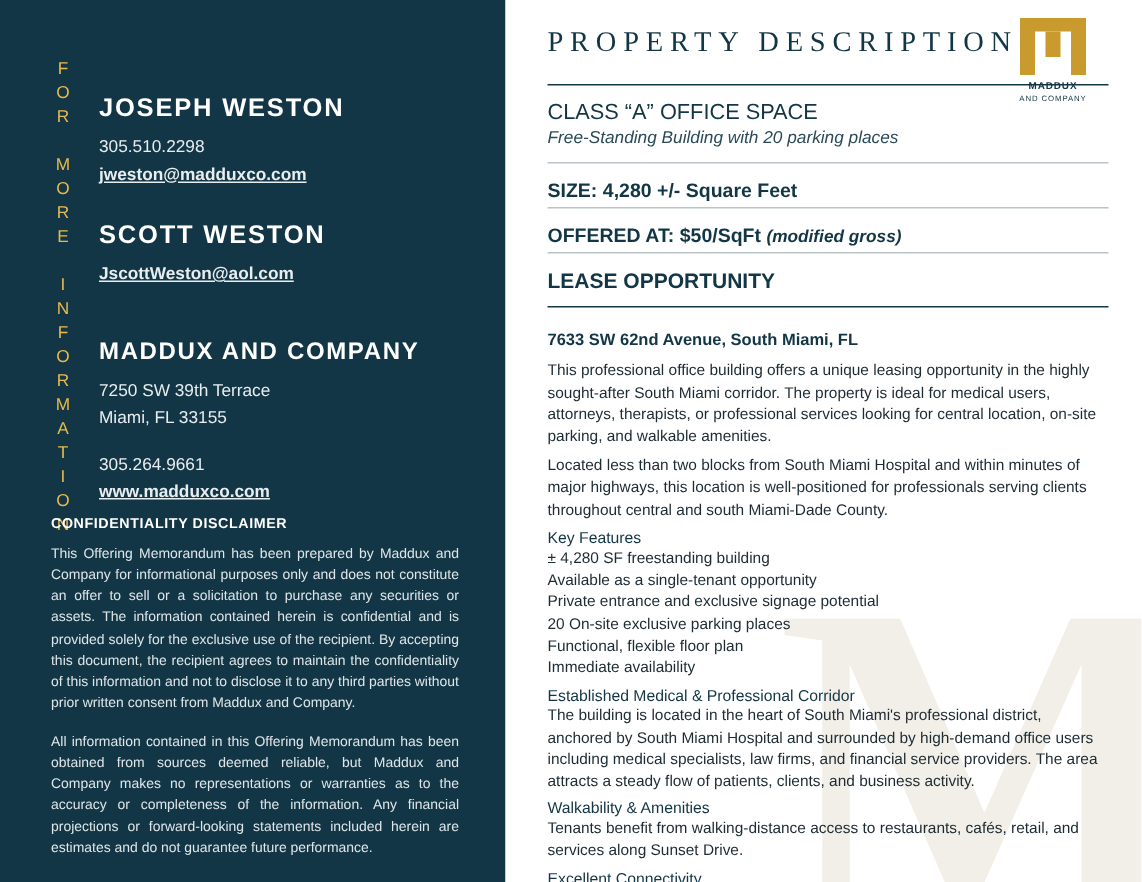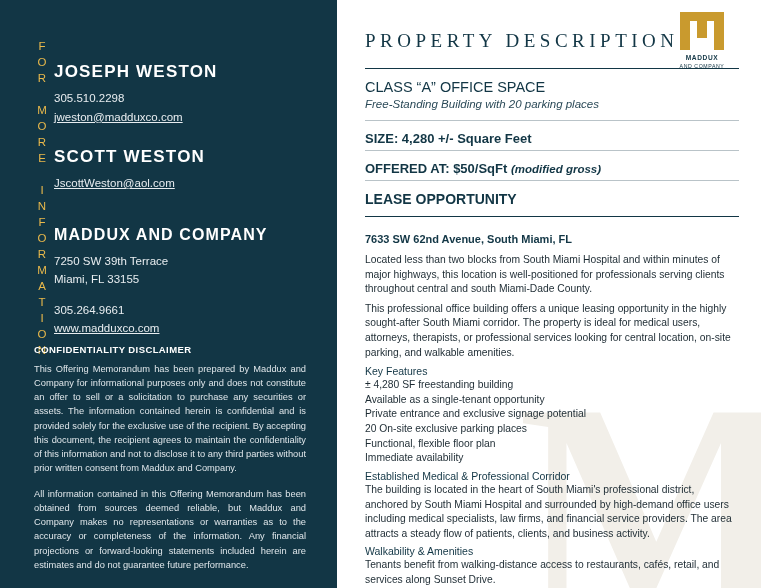--- a/index.html
+++ b/index.html
@@ -39,21 +39,21 @@
     width: 22px;
     writing-mode: vertical-rl;
     text-orientation: upright;
     letter-spacing: 4px;
     font-size: 11.5px;
     color: #e9b94b;
     font-family: "Liberation Sans", sans-serif;
   }
   .contacts {
     position: absolute;
-    left: 54px;
+    left: 66px;
     top: 62px;
     width: 250px;
   }
   .contact-block {
     margin-bottom: 22px;
   }
   .contact-name {
     font-size: 17px;
     letter-spacing: 1.2px;
     font-weight: bold;
@@ -67,20 +67,21 @@
     margin: 0 0 3px 0;
     line-height: 1.35;
   }
   .contact-link {
     font-size: 11.5px;
     color: #e8edf0;
     text-decoration: underline;
     display: block;
     margin: 0 0 3px 0;
     line-height: 1.35;
+    font-weight: bold;
   }
   .company-block {
     margin-top: 34px;
   }
   .company-name {
     font-size: 16px;
     letter-spacing: 1.1px;
     font-weight: bold;
     color: #ffffff;
     margin: 0 0 10px 0;
@@ -134,21 +135,21 @@
   .right-content {
     position: relative;
     z-index: 2;
     padding: 18px 22px 0 28px;
   }
   .prop-title {
     font-size: 19px;
     letter-spacing: 4.5px;
     color: #123645;
     font-family: "Liberation Serif", serif;
-    margin: 12px 0 16px 0;
+    margin: 0 0 16px 0;
     font-weight: normal;
   }
   .rule {
     border: none;
     border-top: 1px solid #123645;
     margin: 0 0 10px 0;
   }
   .rule.thin {
     border-top: 1px solid #b9c3c8;
   }
@@ -318,22 +319,22 @@
         <span>$50/SqFt</span>
         <span class="modifier">(modified gross)</span>
       </p>
       <hr class="rule thin">
 
       <p class="lease-op">LEASE OPPORTUNITY</p>
       <hr class="rule">
 
       <p class="address">7633 SW 62nd Avenue, South Miami, FL</p>
 
+      <p class="body-p">This professional office building offers a unique leasing opportunity in the highly sought-after South Miami corridor. The property is ideal for medical users, attorneys, therapists, or professional services looking for central location, on-site parking, and walkable amenities.</p>
       <p class="body-p">Located less than two blocks from South Miami Hospital and within minutes of major highways, this location is well-positioned for professionals serving clients throughout central and south Miami-Dade County.</p>
-      <p class="body-p">This professional office building offers a unique leasing opportunity in the highly sought-after South Miami corridor. The property is ideal for medical users, attorneys, therapists, or professional services looking for central location, on-site parking, and walkable amenities.</p>
 
       <p class="sec-head">Key Features</p>
       <p class="bullet-line">± 4,280 SF freestanding building</p>
       <p class="bullet-line">Available as a single-tenant opportunity</p>
       <p class="bullet-line">Private entrance and exclusive signage potential</p>
       <p class="bullet-line">20 On-site exclusive parking places</p>
       <p class="bullet-line">Functional, flexible floor plan</p>
       <p class="bullet-line">Immediate availability</p>
 
       <p class="sec-head">Established Medical &amp; Professional Corridor</p>

